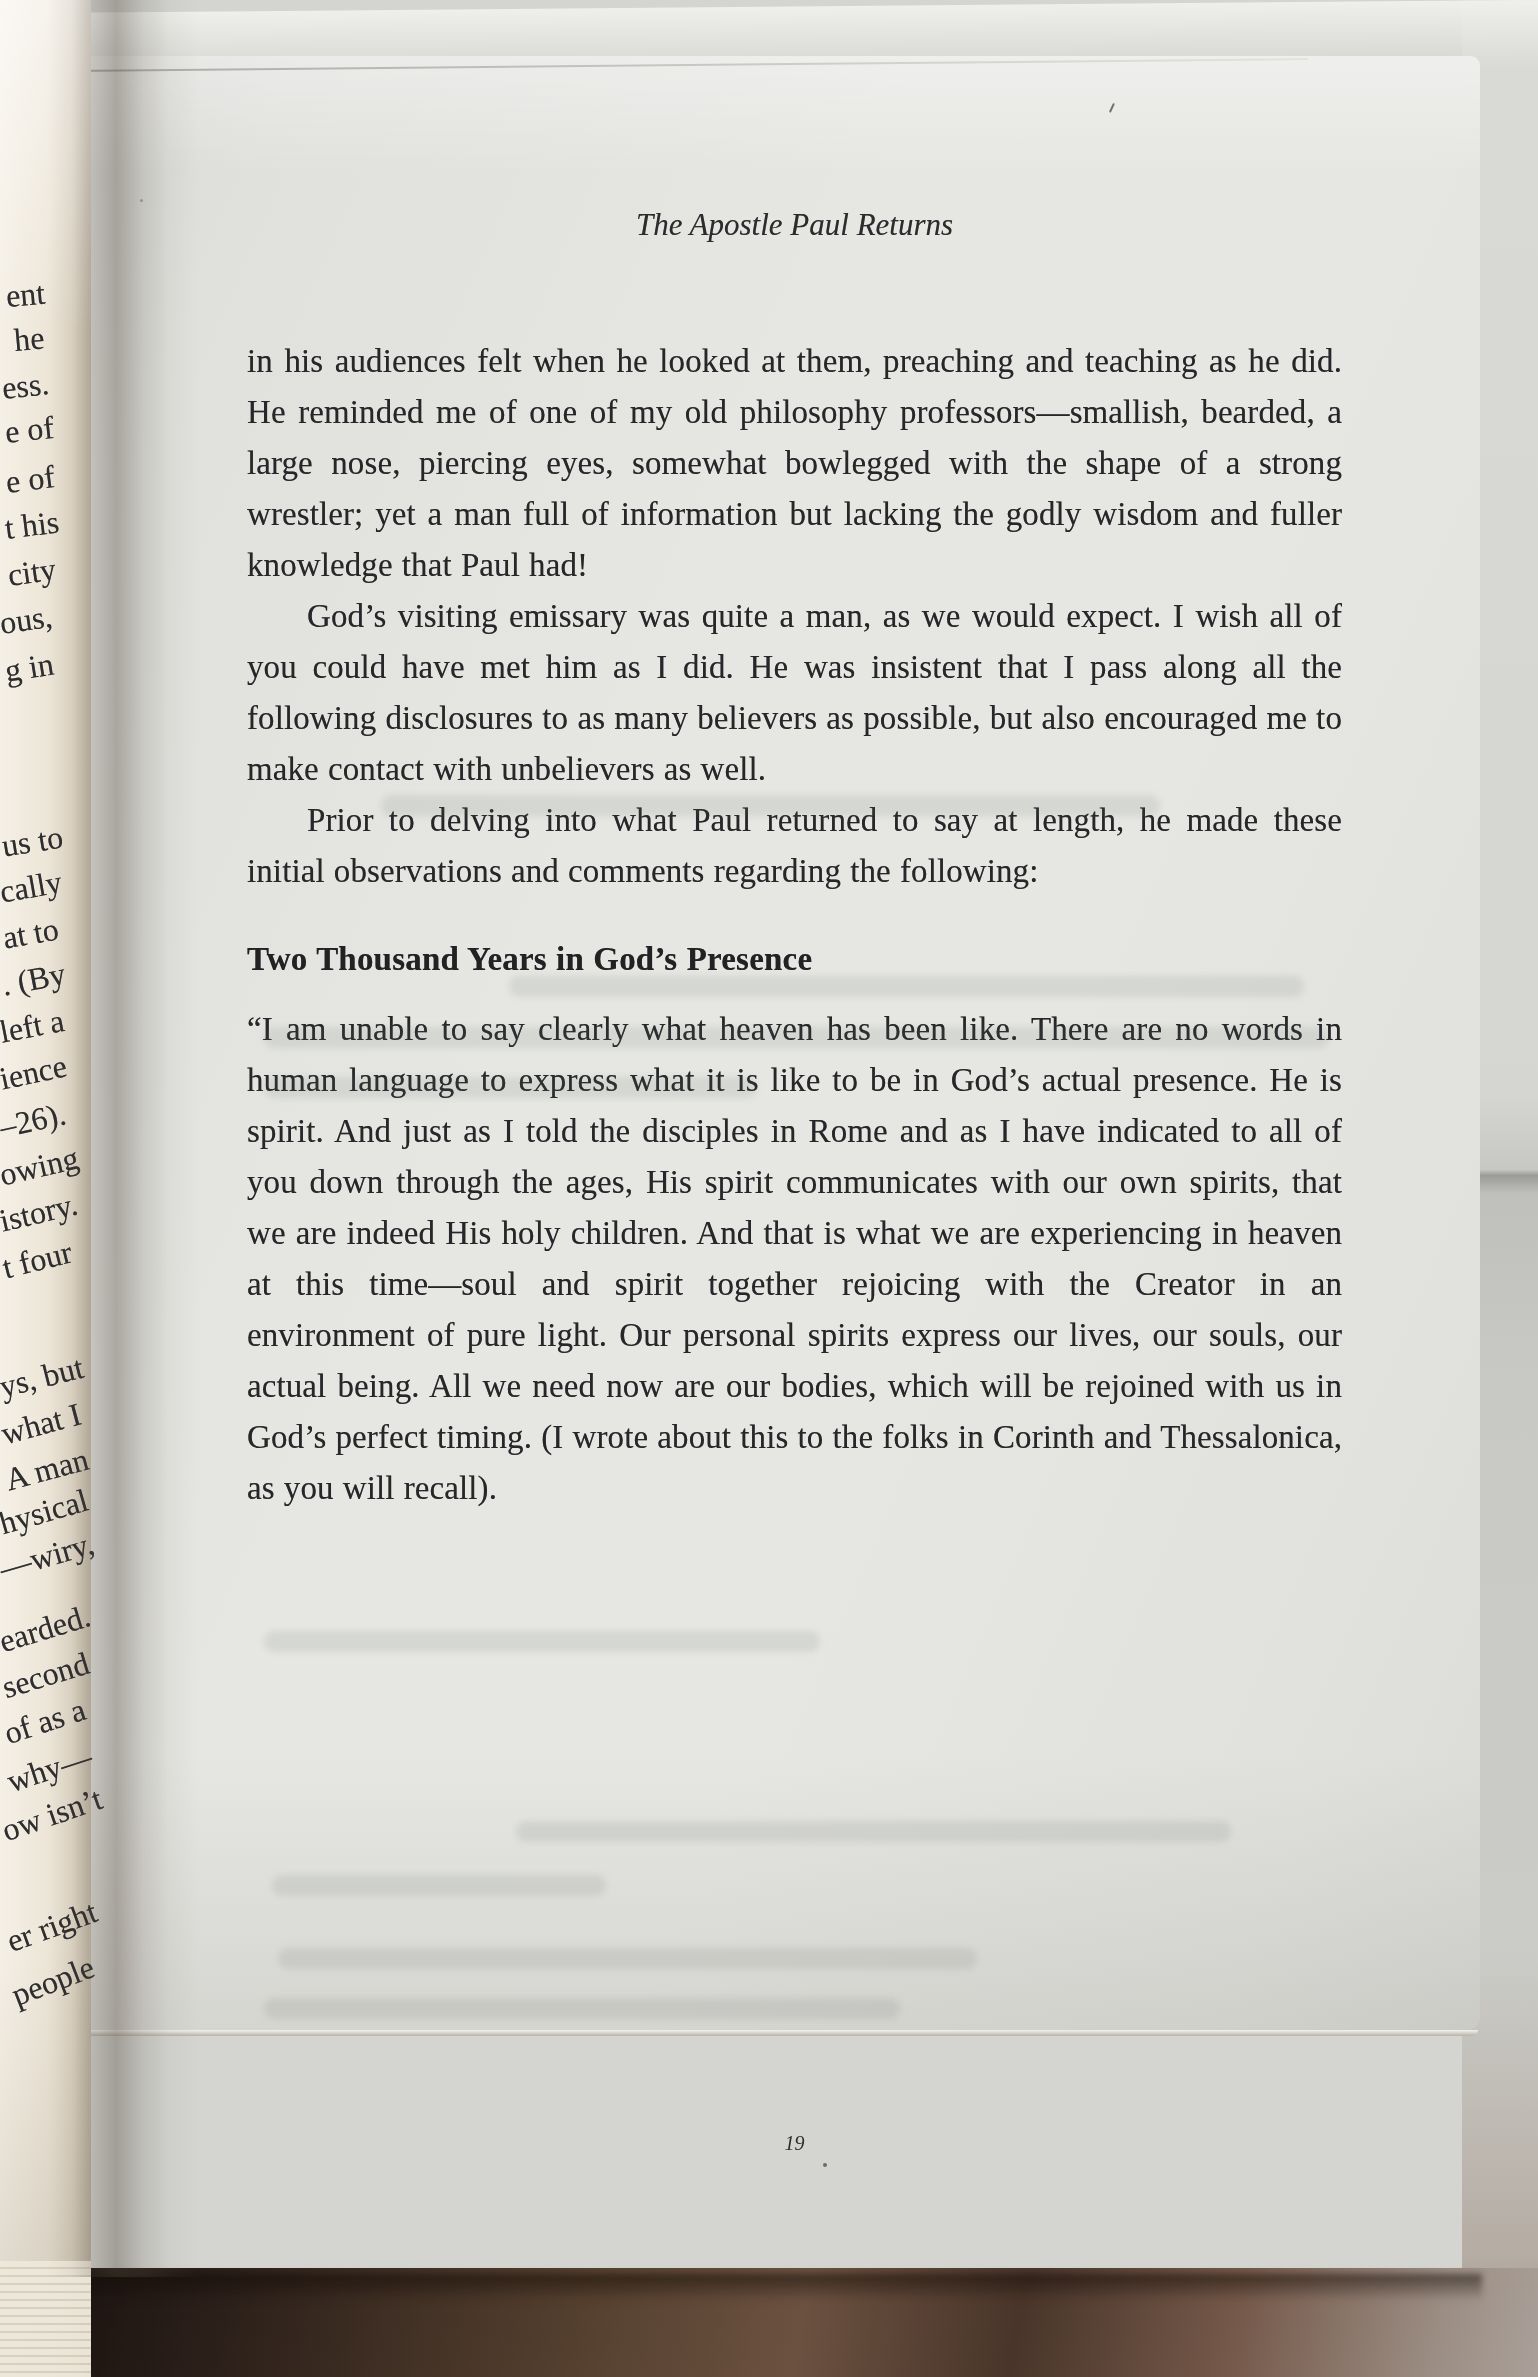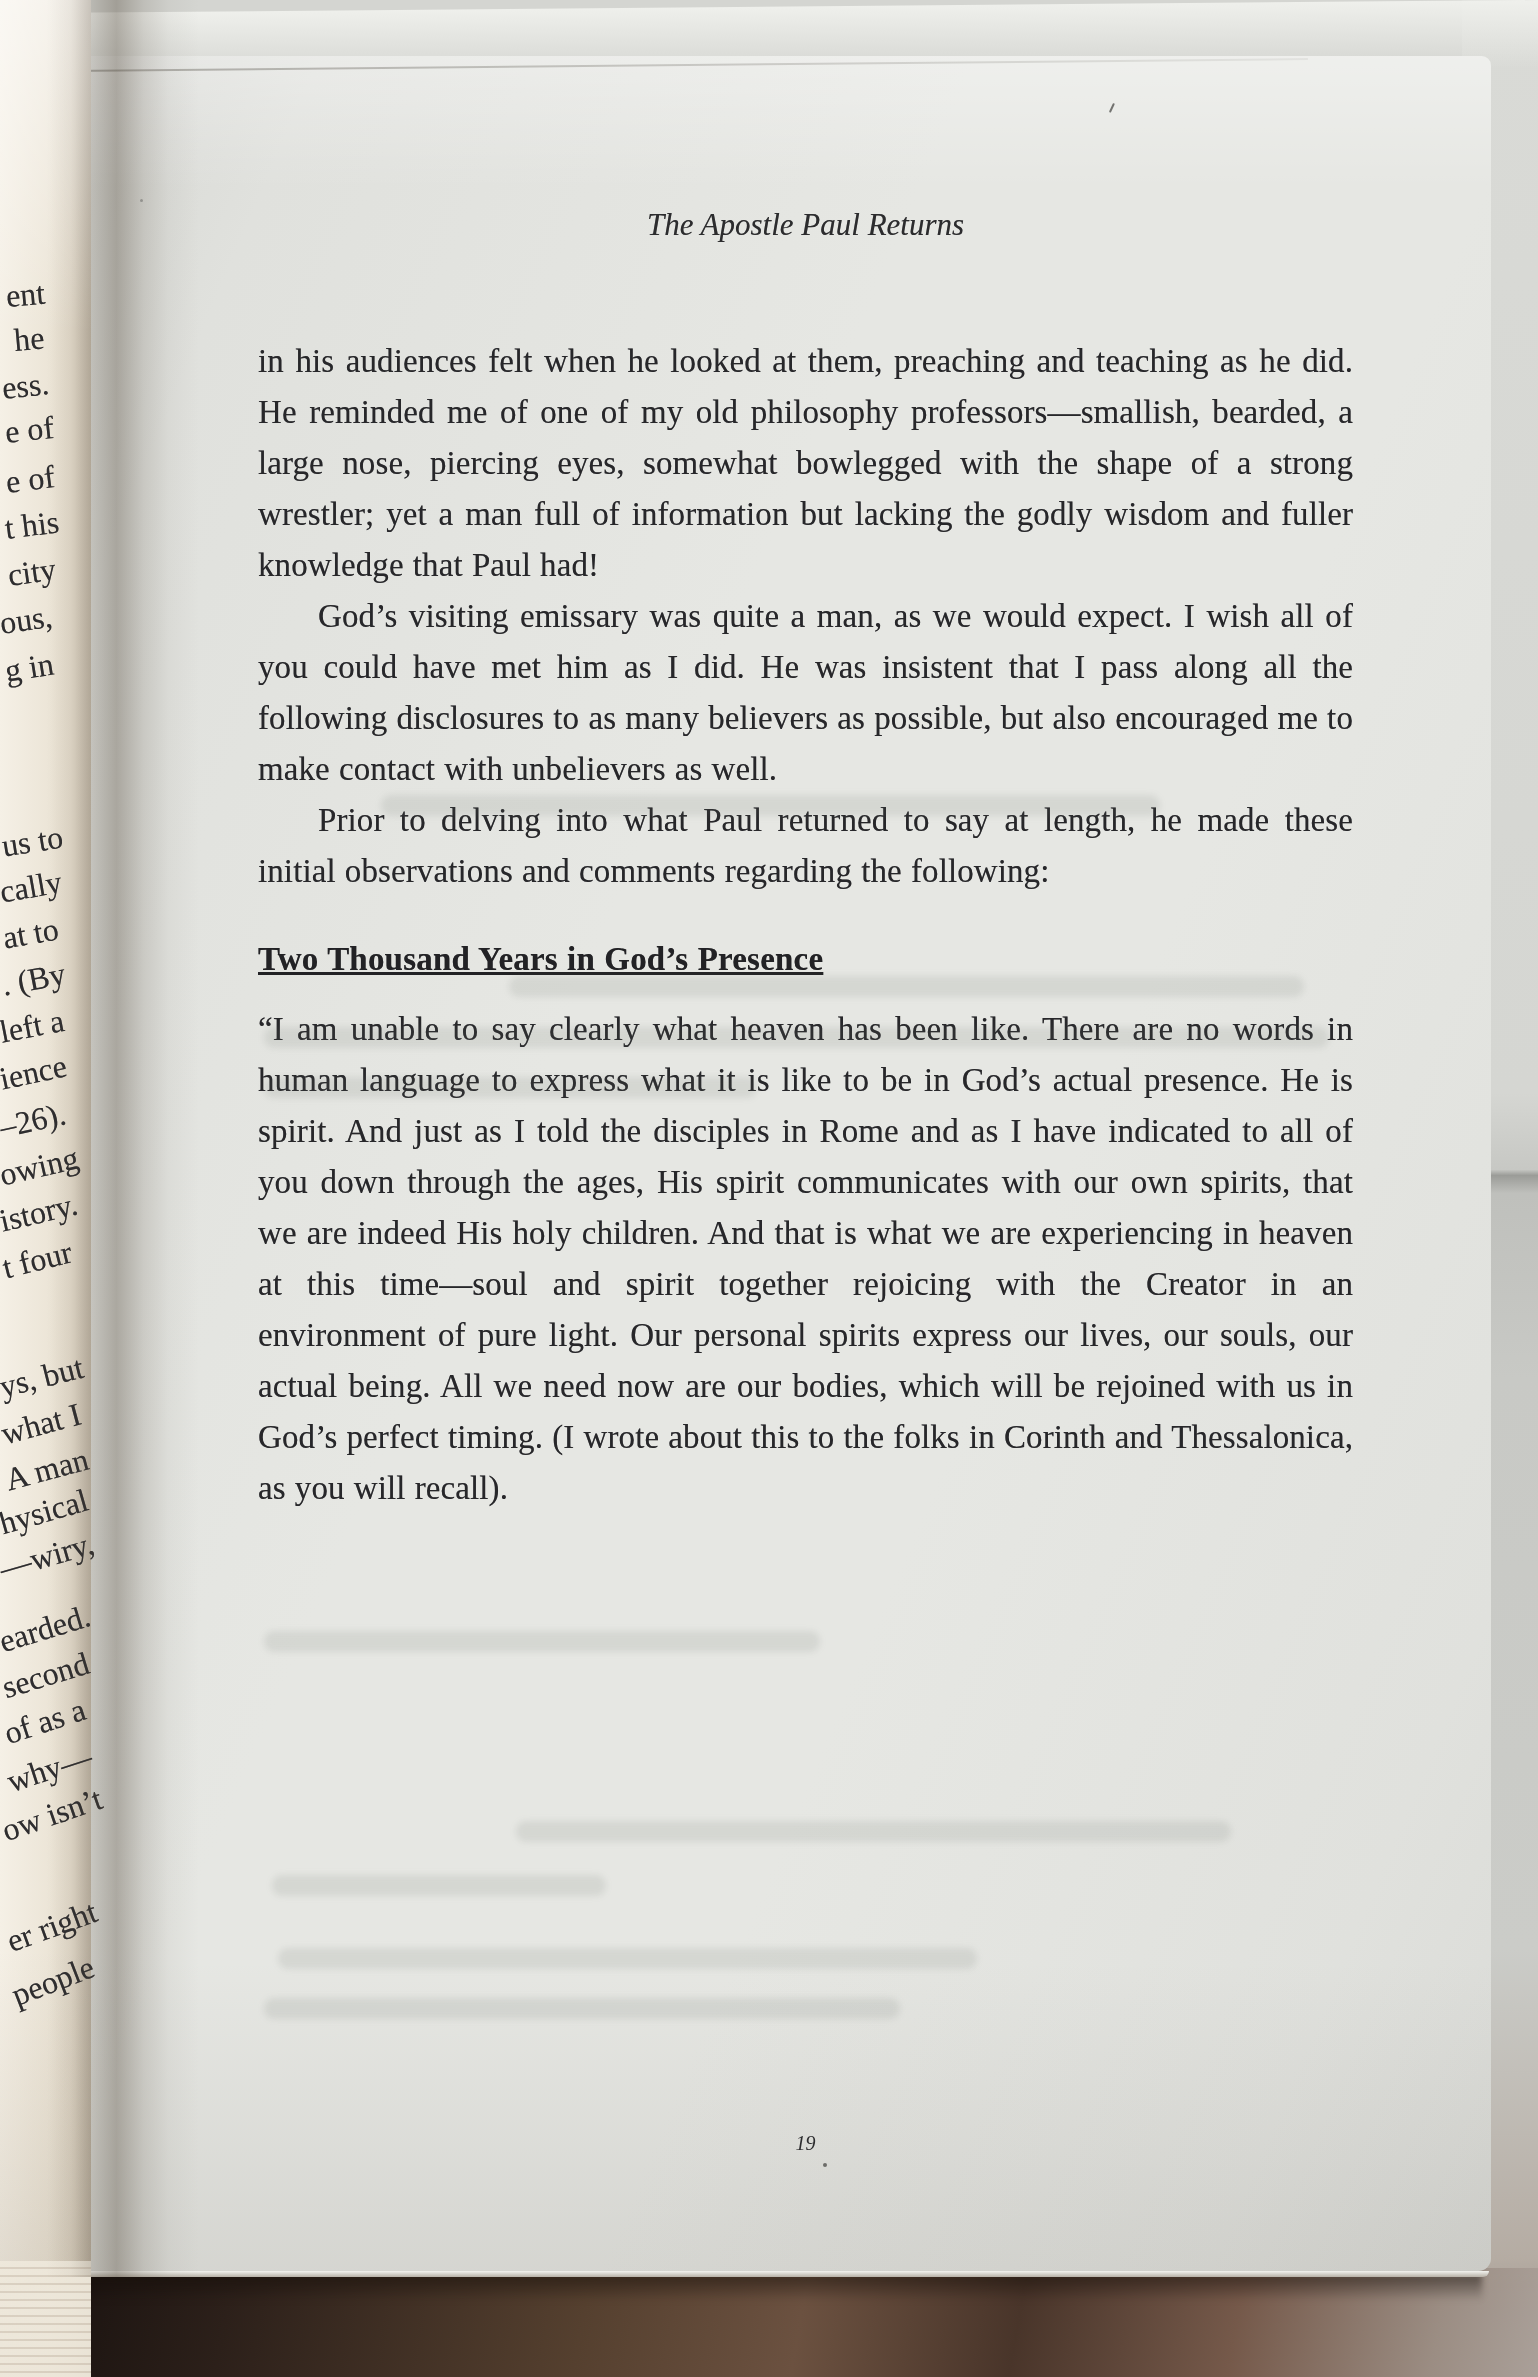--- a/index.html
+++ b/index.html
@@ -40,21 +40,21 @@
     transform:rotate(-0.5deg); transform-origin:right top;
   }
   .top-seam {
     position:absolute; left:68px; top:70px; width:1240px; height:1.6px;
     background:linear-gradient(to right, rgba(122,119,112,0.55), rgba(122,119,112,0.1));
     transform:rotate(-0.55deg); transform-origin:left center;
   }
 
   
   .main-page {
-    position:absolute; left:86px; top:56px; width:1405px; height:2215px;
+    position:absolute; left:75px; top:56px; width:1405px; height:1974px;
     background:linear-gradient(113deg,
       #d7d8d4 0%, #e0e1dd 10%, #e6e7e3 38%, #e6e7e3 62%, #e0e1dd 88%, #dadbd7 100%);
     border-radius:4.8px 9.5px 12.7px 3.2px;
   }
   .main-page::before {
     content:""; position:absolute; inset:0; border-radius:inherit; pointer-events:none;
     background:linear-gradient(to bottom,
       rgba(255,255,255,0.35) 0%, rgba(255,255,255,0) 6%,
       rgba(0,0,0,0) 86%, rgba(92,86,76,0.12) 100%);
   }
@@ -105,21 +105,20 @@
     position:absolute; left:172px; top:280px; width:1095px;
     color:#27272a; font-size:33px; line-height:51px;
     text-align:justify; letter-spacing:0.1px; word-spacing:0.8px;
   }
   .para { margin:0; text-shadow:0 0 0.5px rgba(40,40,45,0.5); }
   .para.indent { text-indent:60px; }
   .section-heading {
     font-size:33px; font-weight:700; margin:37px 0 19px 0;
     letter-spacing:0.2px; color:#222225; text-align:left;
     text-shadow:0 0 0.5px rgba(34,34,37,0.55);
-    text-decoration:underline;
   }
   .page-number {
     position:absolute; left:172px; top:2076px; width:1095px;
     text-align:center; font-style:italic; font-size:20px; color:#2c2c2e;
   }
 
   
   .ghost {
     position:absolute; height:20.7px; border-radius:10.3px;
     background:rgba(104,107,101,0.13); filter:blur(3.2px); pointer-events:none;

